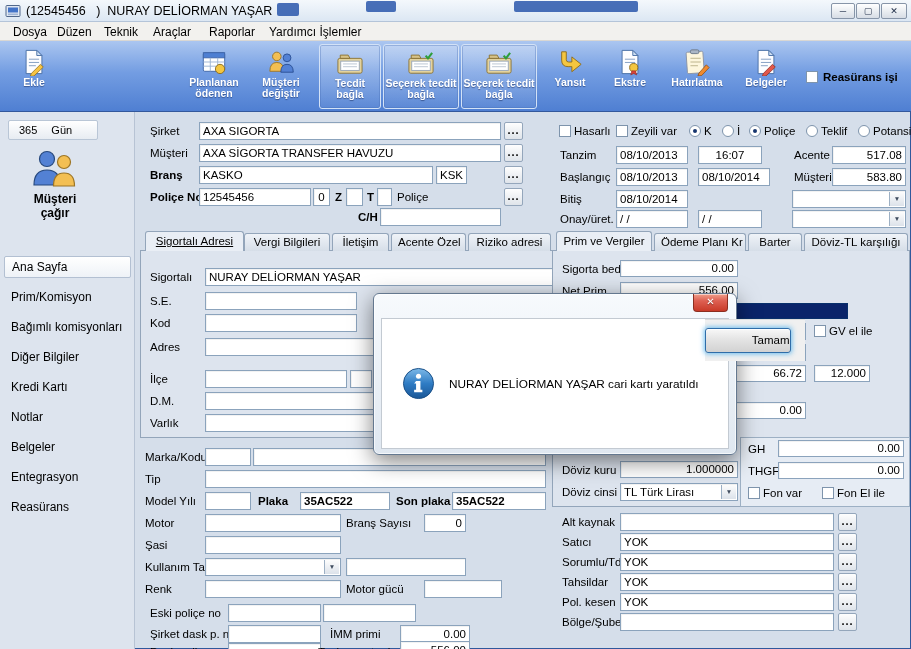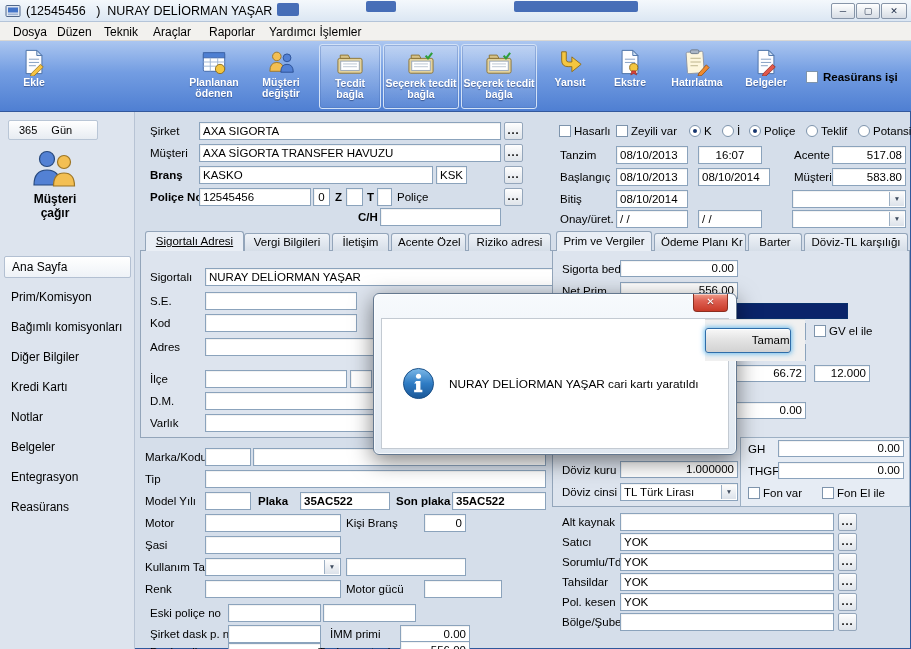--- a/index.html
+++ b/index.html
@@ -395,21 +395,21 @@
   <span class="lbl" style="left:145px;top:472px">Tip</span>
   <div class="inp" style="left:205px;top:470px;width:341px"></div>
   <span class="lbl" style="left:145px;top:494px">Model Yılı</span>
   <div class="inp" style="left:205px;top:492px;width:46px"></div>
   <span class="lbl b" style="left:258px;top:494px">Plaka</span>
   <div class="inp b" style="left:300px;top:492px;width:90px">35AC522</div>
   <span class="lbl b" style="left:396px;top:494px">Son plaka</span>
   <div class="inp b" style="left:452px;top:492px;width:94px">35AC522</div>
   <span class="lbl" style="left:145px;top:516px">Motor</span>
   <div class="inp" style="left:205px;top:514px;width:136px"></div>
-  <span class="lbl" style="left:346px;top:516px">Kişi Branş</span>
+  <span class="lbl" style="left:346px;top:516px">Branş Sayısı</span>
   <div class="inp num" style="left:424px;top:514px;width:42px">0</div>
   <span class="lbl" style="left:145px;top:538px">Şasi</span>
   <div class="inp" style="left:205px;top:536px;width:136px"></div>
   <span class="lbl" style="left:145px;top:560px">Kullanım Tarzı</span>
   <div class="inp" style="left:205px;top:558px;width:136px">
       <span class="ddb">▼</span>
     </div>
   <div class="inp" style="left:346px;top:558px;width:120px"></div>
   <span class="lbl" style="left:145px;top:582px">Renk</span>
   <div class="inp" style="left:205px;top:580px;width:136px"></div>

